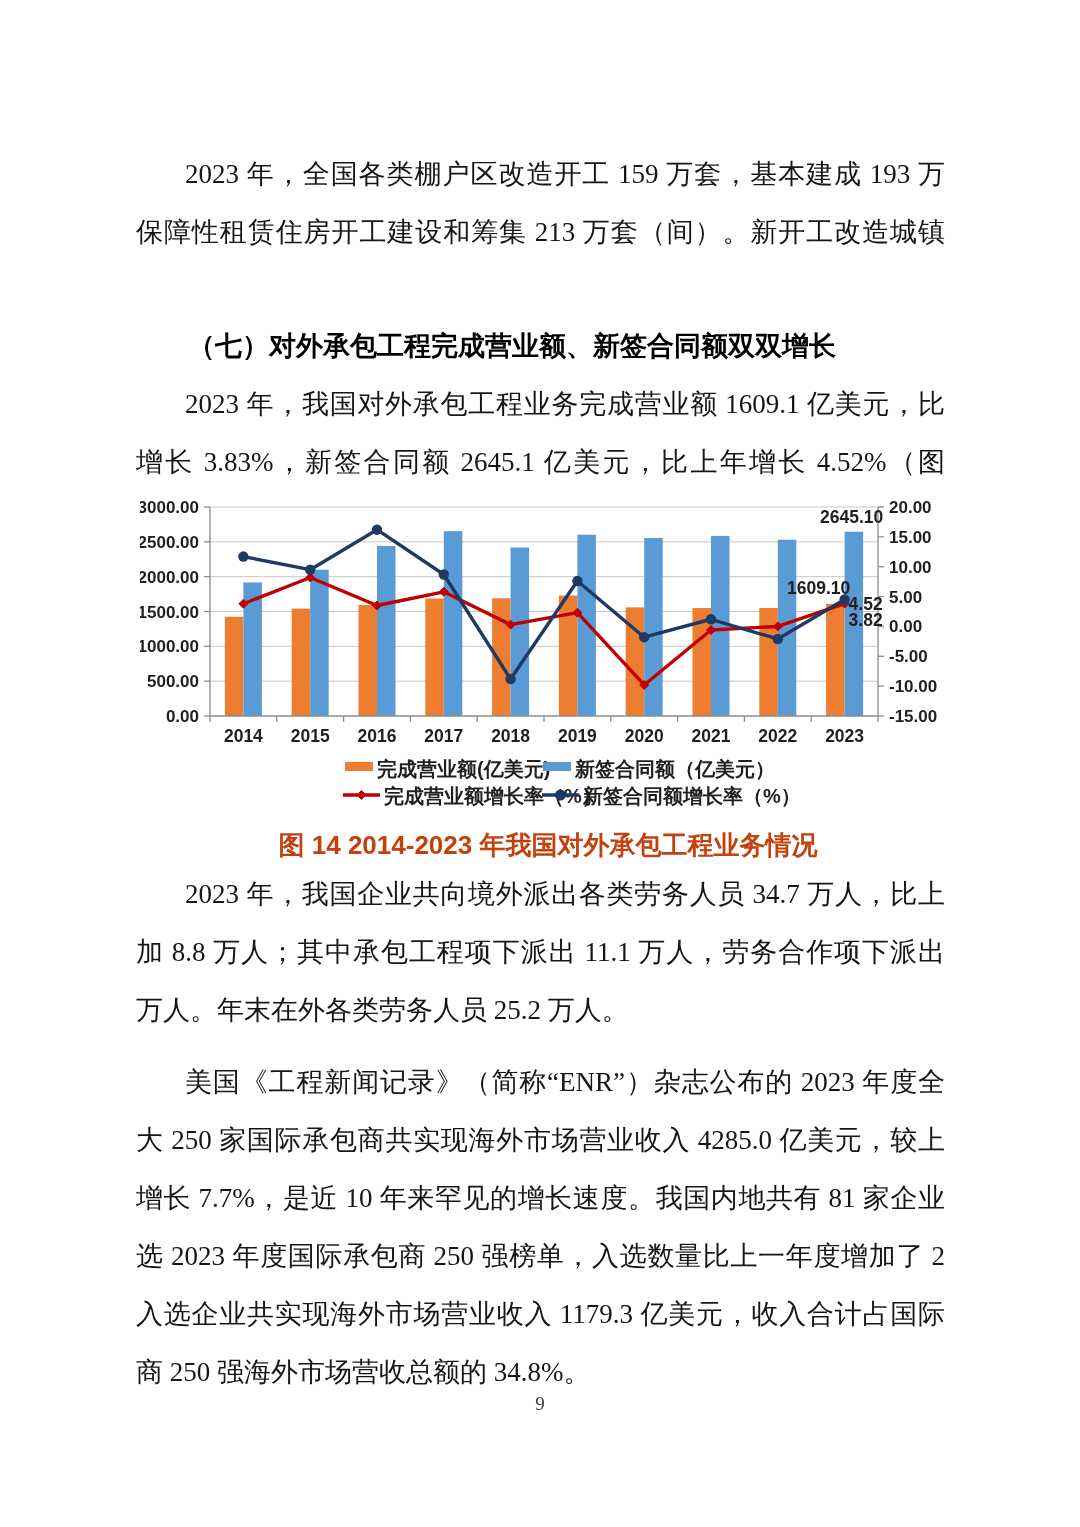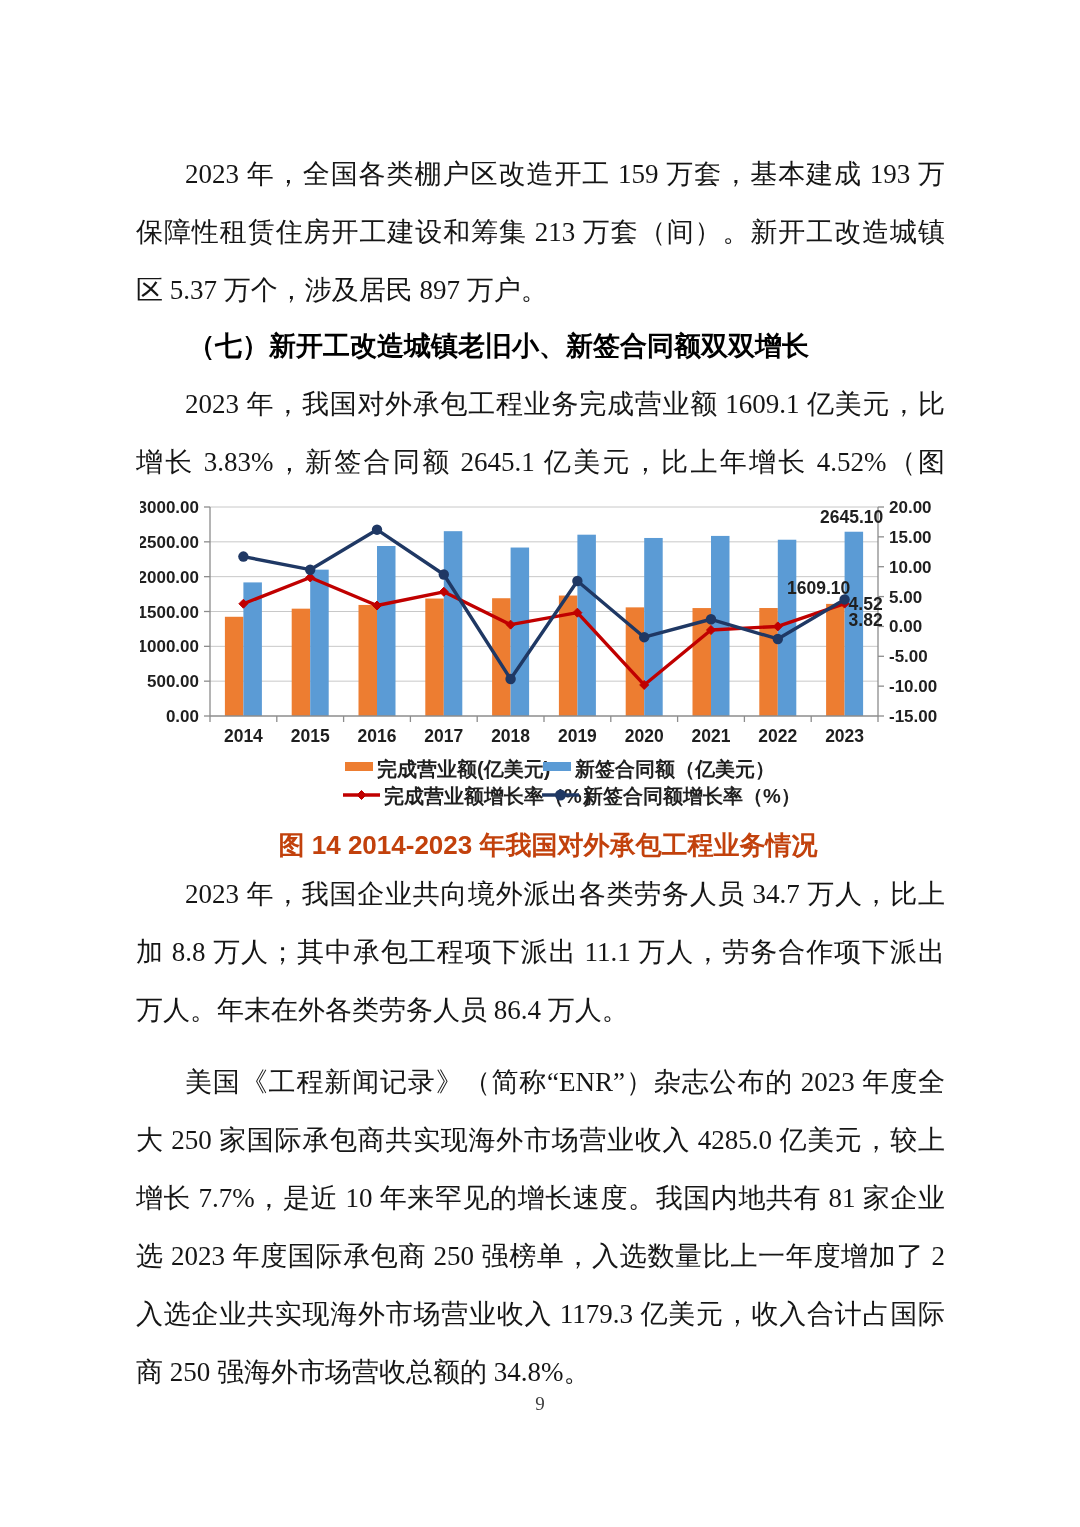--- a/index.html
+++ b/index.html
@@ -30,24 +30,23 @@
   }
 </style>
 </head>
 <body>
 
 <div>
 
   <div class="para" style="top:145px">
     <div class="ln first">2023 年，全国各类棚户区改造开工 159 万套，基本建成 193 万套；</div>
     <div class="ln">保障性租赁住房开工建设和筹集 213 万套（间）。新开工改造城镇老旧小</div>
-    <div class="ln last">区 5.37 万个，涉及居民 897 万户。</div>
-  </div>
-
-  <div class="heading" style="top:317px">（七）新开工改造城镇老旧小、新签合同额双双增长</div>
+  </div>
+
+  <div class="heading" style="top:317px">（七）对外承包工程完成营业额、新签合同额双双增长</div>
 
   <div class="para" style="top:375px">
     <div class="ln first">2023 年，我国对外承包工程业务完成营业额 1609.1 亿美元，比上年</div>
     <div class="ln last">增长 3.83%，新签合同额 2645.1 亿美元，比上年增长 4.52%（图 14）。</div>
   </div>
 
   <div class="chart">
     <svg id="chart-svg" width="840" height="330" viewBox="0 0 840 330">
         <g>
           <line x1="70" x2="738" y1="186.16666666666669" y2="186.16666666666669" stroke="#c8c8c8" stroke-width="1"></line>
@@ -184,21 +183,21 @@
           <text x="443" y="308">新签合同额增长率（%）</text>
         </g>
       </svg>
   </div>
 
   <div class="caption">图 14 2014-2023 年我国对外承包工程业务情况</div>
 
   <div class="para" style="top:865px">
     <div class="ln first">2023 年，我国企业共向境外派出各类劳务人员 34.7 万人，比上年增</div>
     <div class="ln">加 8.8 万人；其中承包工程项下派出 11.1 万人，劳务合作项下派出 23.6</div>
-    <div class="ln last">万人。年末在外各类劳务人员 86.4 万人。</div>
+    <div class="ln last">万人。年末在外各类劳务人员 25.2 万人。</div>
   </div>
 
   <div class="para" style="top:1053px">
     <div class="ln first">美国《工程新闻记录》（简称“ENR”）杂志公布的 2023 年度全球最</div>
     <div class="ln">大 250 家国际承包商共实现海外市场营业收入 4285.0 亿美元，较上年度</div>
     <div class="ln">增长 7.7%，是近 10 年来罕见的增长速度。我国内地共有 81 家企业入</div>
     <div class="ln">选 2023 年度国际承包商 250 强榜单，入选数量比上一年度增加了 2 家。</div>
     <div class="ln">入选企业共实现海外市场营业收入 1179.3 亿美元，收入合计占国际承包</div>
     <div class="ln last">商 250 强海外市场营收总额的 34.8%。</div>
   </div>

